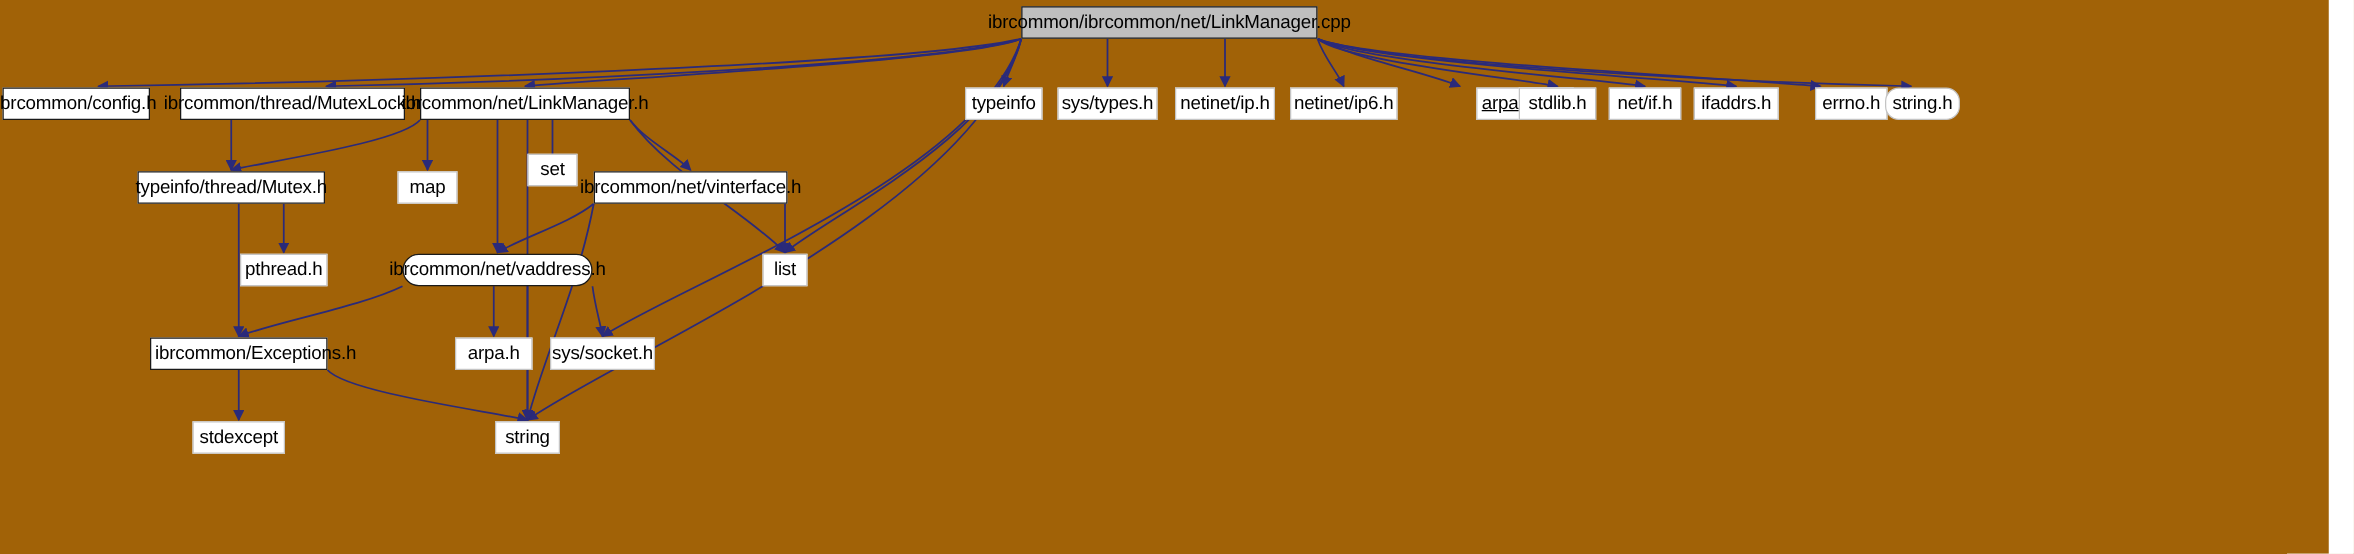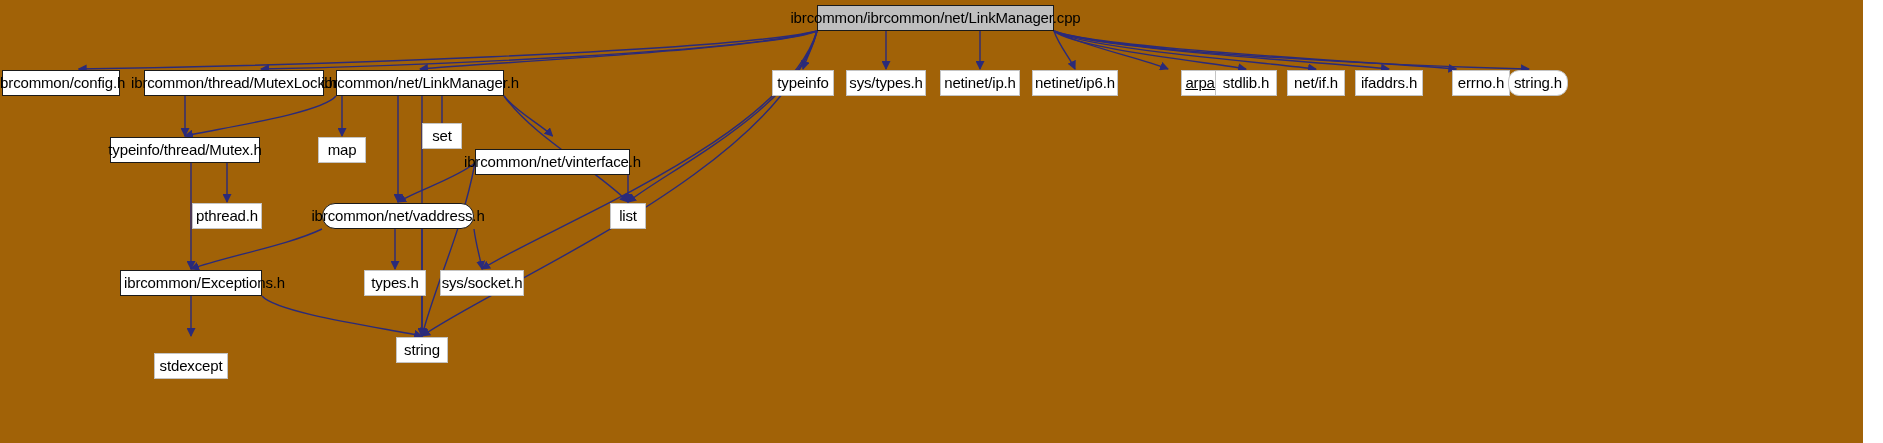--- a/index.html
+++ b/index.html
@@ -116,41 +116,41 @@
       </div>
       <div class="node bold" style="left: 110px; top: 137px; width: 150px;">
         <span>typeinfo/thread/Mutex.h</span>
       </div>
       <div class="node " style="left: 318px; top: 137px; width: 48px;">
         <span>map</span>
       </div>
       <div class="node " style="left: 422px; top: 123px; width: 40px;">
         <span>set</span>
       </div>
-      <div class="node bold" style="left: 475px; top: 137px; width: 155px; margin-top: 12px;">
+      <div class="node bold" style="left: 475px; top: 137px; width: 155px;">
         <span>ibrcommon/net/vinterface.h</span>
       </div>
       <div class="node " style="left: 192px; top: 203px; width: 70px;">
         <span>pthread.h</span>
       </div>
       <div class="node bold" style="left: 322px; top: 203px; width: 152px; border-radius: 13px;">
         <span>ibrcommon/net/vaddress.h</span>
       </div>
       <div class="node " style="left: 610px; top: 203px; width: 36px;">
         <span>list</span>
       </div>
       <div class="node bold" style="left: 120px; top: 270px; width: 142px; padding-left: 27px;">
         <span>ibrcommon/Exceptions.h</span>
       </div>
       <div class="node " style="left: 364px; top: 270px; width: 62px;">
-        <span>types.h</span>
+        <span>arpa.h</span>
       </div>
       <div class="node " style="left: 440px; top: 270px; width: 84px; text-align: right;">
         <span>sys/socket.h</span>
       </div>
-      <div class="node " style="left: 154px; top: 337px; width: 74px; margin-top: 16px;">
+      <div class="node " style="left: 154px; top: 337px; width: 74px;">
         <span>stdexcept</span>
       </div>
       <div class="node " style="left: 396px; top: 337px; width: 52px;">
         <span>string</span>
       </div>
     </div>
 </div>
 
 </body></html>

